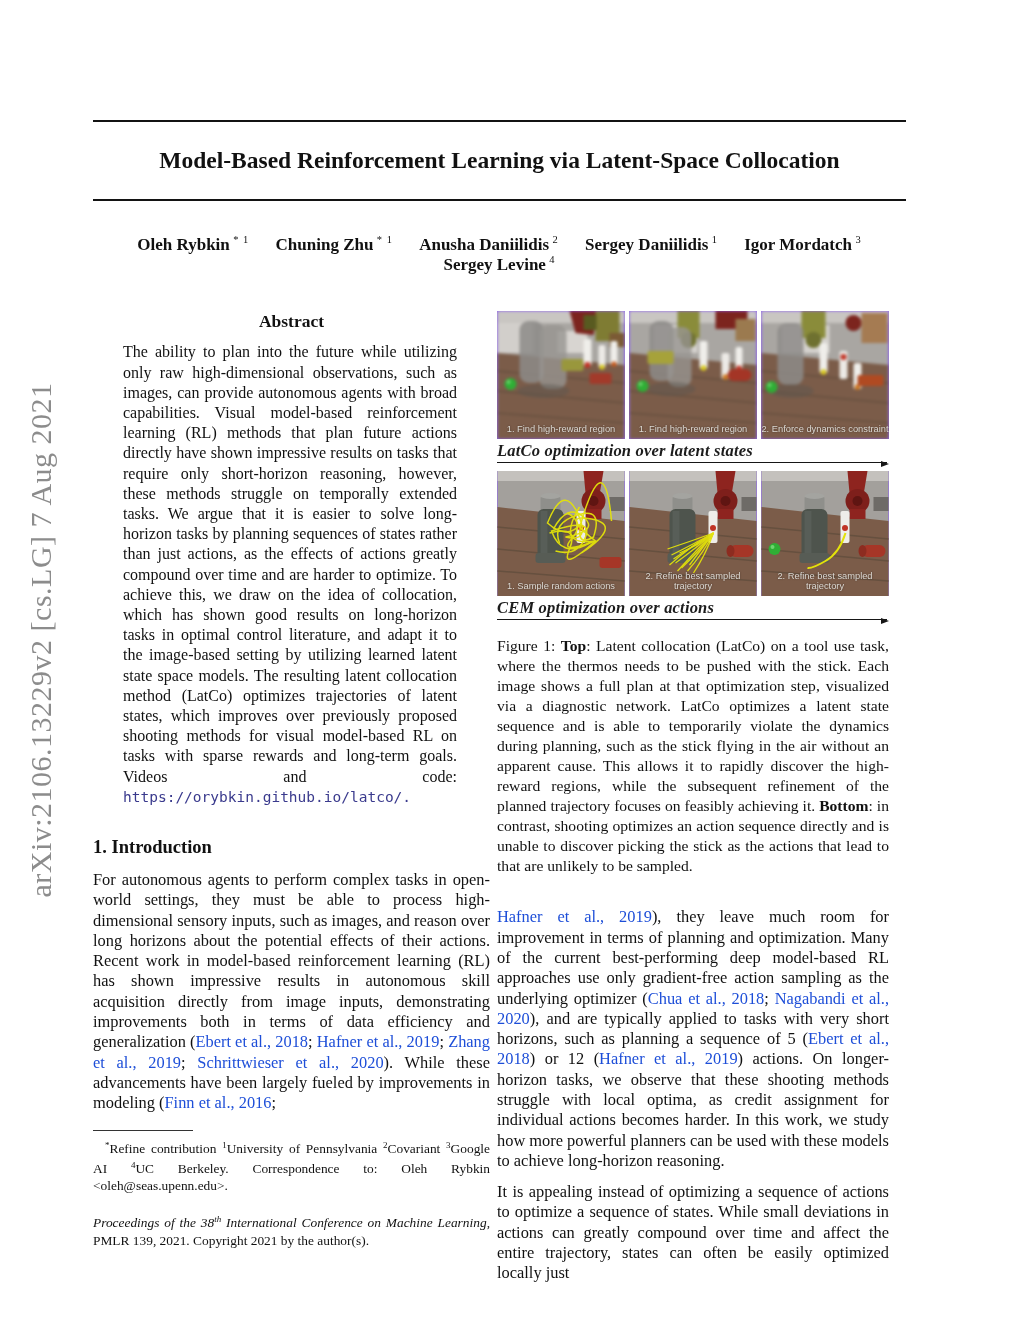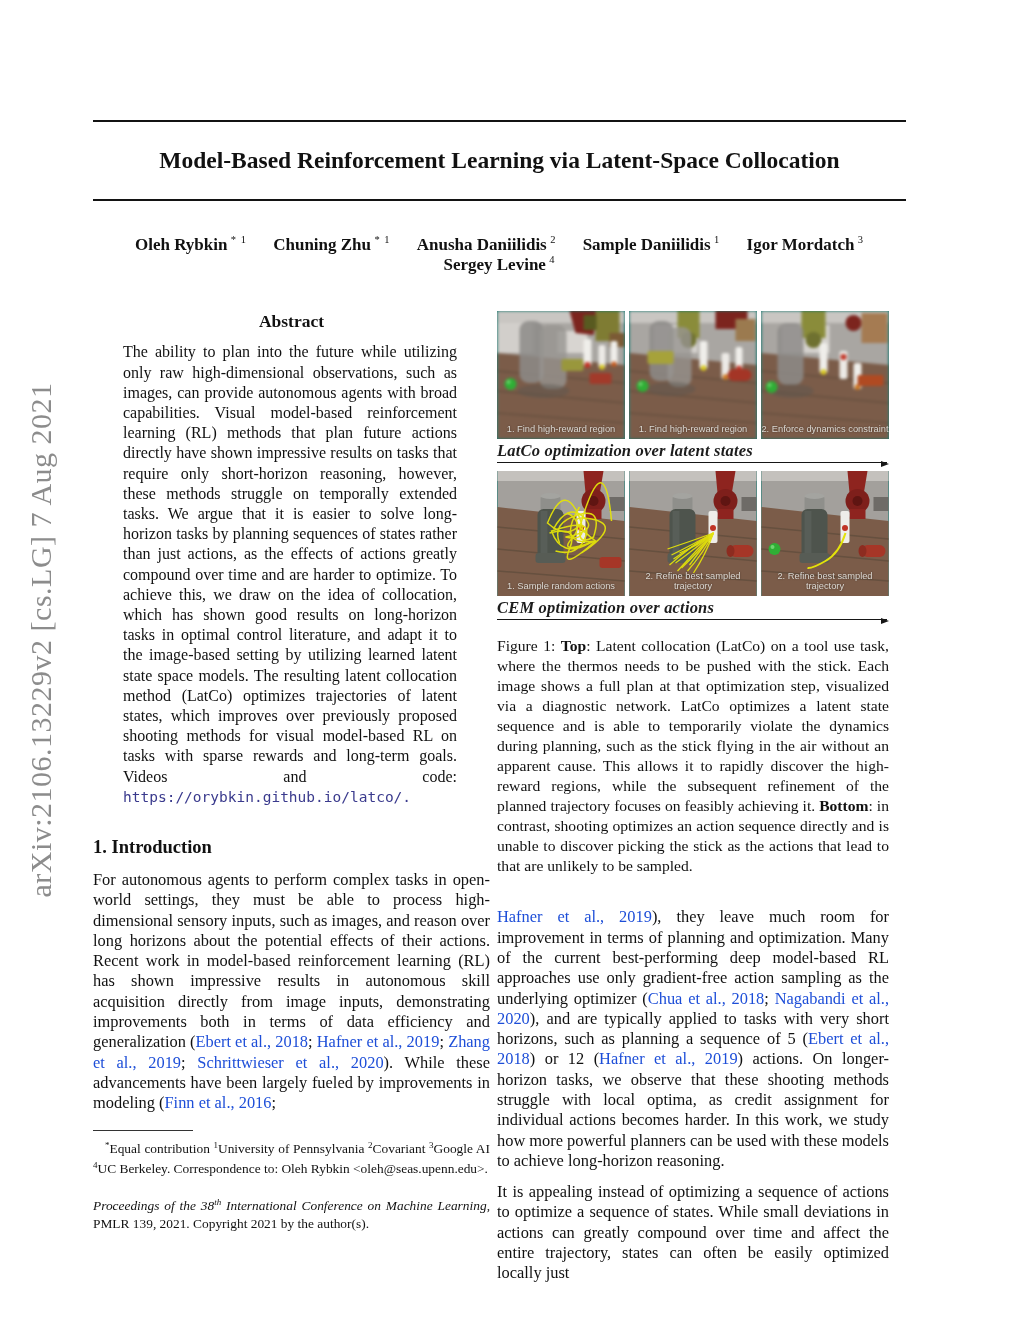--- a/index.html
+++ b/index.html
@@ -32,21 +32,21 @@
   .sec-head{font-size:18.5px;font-weight:bold;margin:30px 0 12px 0;}
   .body-par{font-size:16.4px;line-height:20.3px;text-align:justify;margin:0;}
   .cite{color:#1d4ed8;}
   .fn-rule{width:100px;border-top:1.6px solid #333;margin-top:16px;}
   .footnote{font-size:13.4px;line-height:17px;text-align:justify;margin:6px 0 0 0;}
   .footnote .fnindent{display:inline-block;width:12px;}
   .footnote sup,.proc sup{font-size:9px;}
   .proc{font-size:13.4px;line-height:17px;text-align:justify;margin:17px 0 0 0;}
   
   .figrow{display:flex;gap:4px;}
-  .sim{position:relative;width:128px;height:128px;overflow:hidden;background:#0f766e;}
+  .sim{position:relative;width:128px;height:128px;overflow:hidden;background:#8b5cf6;}
   .sim.short{height:125px;}
   .sim svg{display:block;width:100%;height:100%;}
   .sim.ghost svg{filter:blur(1.5px);}
   .sim-cap{
     position:absolute;left:0;right:0;bottom:5px;text-align:center;
     font-family:"Liberation Sans","DejaVu Sans",sans-serif;
     font-size:9.3px;color:#ddd9d3;text-shadow:0 0 2px rgba(0,0,0,.45);
   }
   .strip{position:relative;height:24px;margin:2px 0 6px 0;font-weight:bold;}
   .strip-text{font-style:italic;font-size:16.5px;color:#1c1c1c;letter-spacing:.2px;}
@@ -67,39 +67,39 @@
 <div class="page">
 
   <div class="rule rule-top"></div>
   <div class="title">Model-Based Reinforcement Learning via Latent-Space Collocation</div>
   <div class="rule rule-mid"></div>
 
   <div class="authors">
     <span class="author"><span>Oleh Rybkin</span> <sup>* 1</sup></span>
     <span class="author"><span>Chuning Zhu</span> <sup>* 1</sup></span>
     <span class="author"><span>Anusha Daniilidis</span> <sup>2</sup></span>
-    <span class="author"><span>Sample Daniilidis</span> <sup>1</sup></span>
+    <span class="author"><span>Sergey Daniilidis</span> <sup>1</sup></span>
     <span class="author"><span>Igor Mordatch</span> <sup>3</sup></span>
     <span class="author"><span>Sergey Levine</span> <sup>4</sup></span>
   </div>
 
   <div class="cols">
 
     <div class="col-left">
       <p class="abs-head">Abstract</p>
       <p class="abs-body"><span>The ability to plan into the future while utilizing only raw high-dimensional observations, such as images, can provide autonomous agents with broad capabilities. Visual model-based reinforcement learning (RL) methods that plan future actions directly have shown impressive results on tasks that require only short-horizon reasoning, however, these methods struggle on temporally extended tasks. We argue that it is easier to solve long-horizon tasks by planning sequences of states rather than just actions, as the effects of actions greatly compound over time and are harder to optimize. To achieve this, we draw on the idea of collocation, which has shown good results on long-horizon tasks in optimal control literature, and adapt it to the image-based setting by utilizing learned latent state space models. The resulting latent collocation method (LatCo) optimizes trajectories of latent states, which improves over previously proposed shooting methods for visual model-based RL on tasks with sparse rewards and long-term goals. Videos and code:</span>
         <span class="mono-url">https://orybkin.github.io/latco/.</span>
       </p>
 
       <p class="sec-head">1. Introduction</p>
 
       <p class="body-par"><span>For autonomous agents to perform complex tasks in open-world settings, they must be able to process high-dimensional sensory inputs, such as images, and reason over long horizons about the potential effects of their actions. Recent work in model-based reinforcement learning (RL) has shown impressive results in autonomous skill acquisition directly from image inputs, demonstrating improvements both in terms of data efficiency and generalization (</span><span class="cite">Ebert et al., 2018</span><span>; </span><span class="cite">Hafner et al., 2019</span><span>; </span><span class="cite">Zhang et al., 2019</span><span>; </span><span class="cite">Schrittwieser et al., 2020</span><span>). While these advancements have been largely fueled by improvements in modeling (</span><span class="cite">Finn et al., 2016</span><span>;</span></p>
 
       <div class="fn-rule"></div>
-      <p class="footnote"><span class="fnindent"></span><sup>*</sup><span>Equal contribution  </span><sup>1</sup><span>University of Pennsylvania </span><sup>2</sup><span>Covariant </span><sup>3</sup><span>Google AI </span><sup>4</sup><span>UC Berkeley.  Correspondence to: Oleh Rybkin &lt;oleh@seas.upenn.edu&gt;.</span></p>
+      <p class="footnote"><span class="fnindent"></span><sup>*</sup><span>Refine contribution  </span><sup>1</sup><span>University of Pennsylvania </span><sup>2</sup><span>Covariant </span><sup>3</sup><span>Google AI </span><sup>4</sup><span>UC Berkeley.  Correspondence to: Oleh Rybkin &lt;oleh@seas.upenn.edu&gt;.</span></p>
 
       <p class="proc"><i>Proceedings of the 38</i><sup><i>th</i></sup><i> International Conference on Machine Learning</i><span>, PMLR 139, 2021. Copyright 2021 by the author(s).</span></p>
     </div>
 
     <div class="col-right">
 
       <div class="figrow">
 
         <div class="sim ghost">
           <svg viewBox="0 0 127 128">

